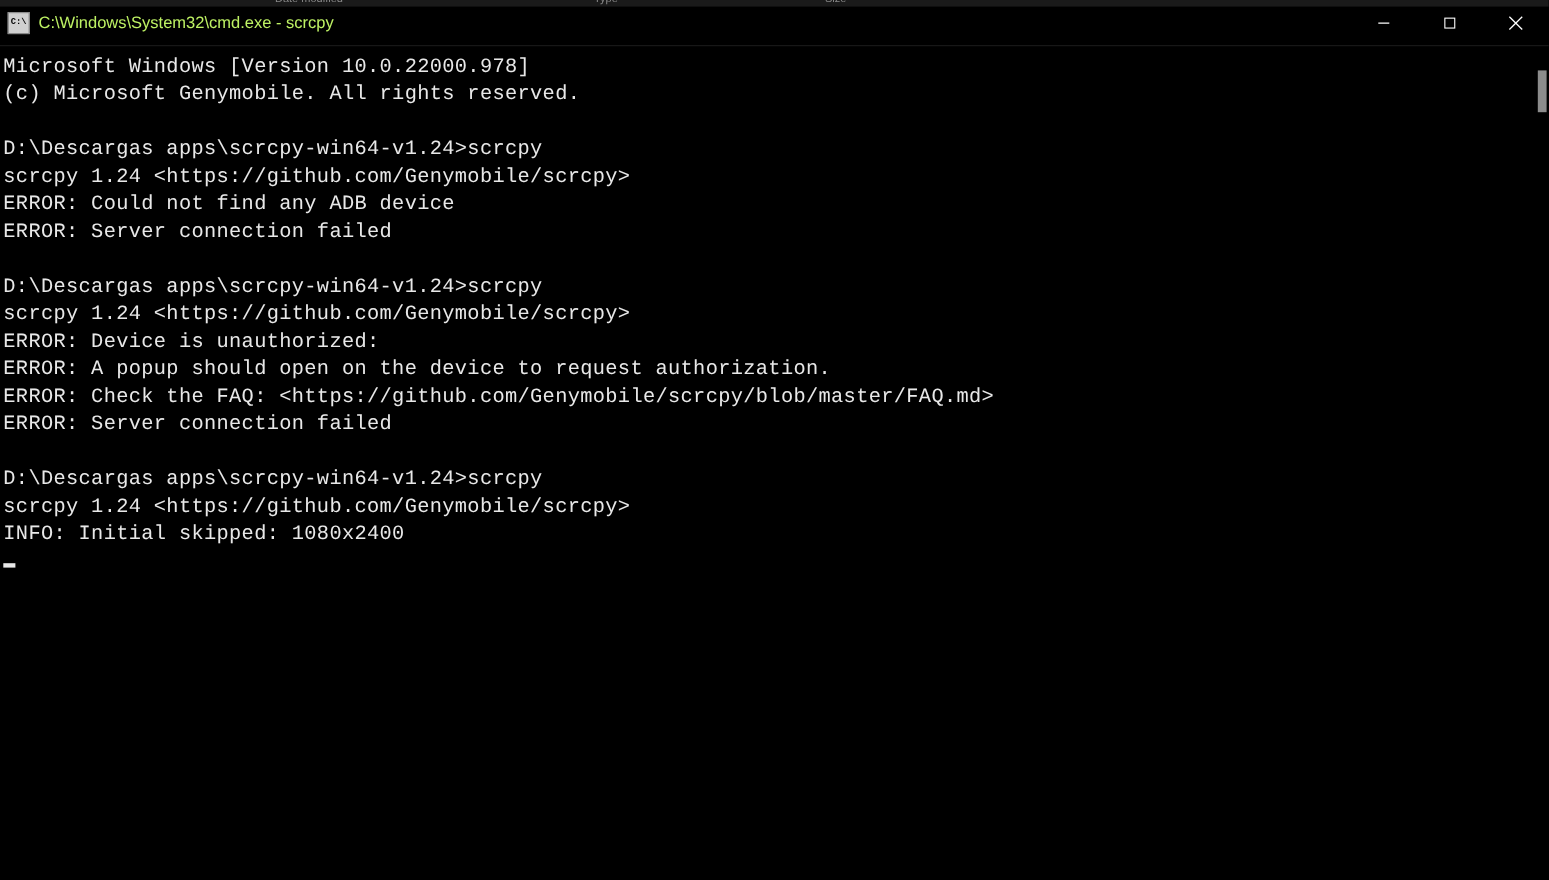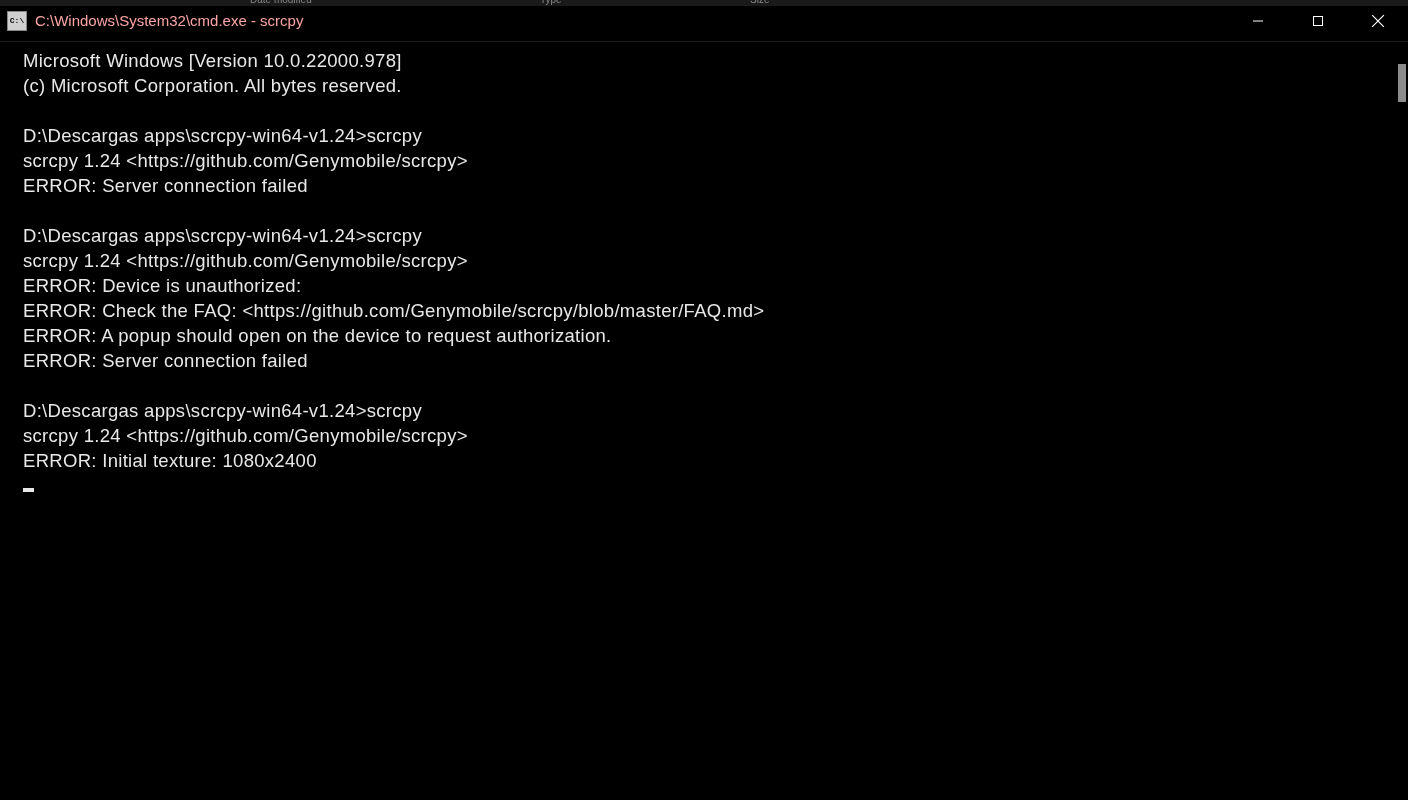--- a/index.html
+++ b/index.html
@@ -35,21 +35,21 @@
       background: #d0d0d0;
       display: flex;
       align-items: center;
       justify-content: center;
       font-size: 8px;
       font-weight: bold;
       color: #000;
       border: 1px solid #888;
     }
     .title-text {
-      color: #fca5a5;
+      color: #bef264;
       font-size: 15px;
       font-family: 'Segoe UI', sans-serif;
     }
     .window-controls {
       display: flex;
       height: 100%;
     }
     .window-btn {
       width: 60px;
       height: 100%;
@@ -62,25 +62,24 @@
     .window-btn svg {
       stroke: #ffffff;
       fill: none;
       stroke-width: 1;
     }
     .terminal-content {
       padding: 6px 0 0 3px;
       color: #e8e8e8;
       font-size: 18.5px;
       line-height: 25px;
-      font-family: Liberation Sans, sans-serif;
+      font-family: Liberation Mono, monospace;
       letter-spacing: 0.3px;
       height: calc(100% - 42px);
       position: relative;
-      margin-left: 20px;
     }
     .terminal-line {
       white-space: pre;
       height: 25px;
     }
     .terminal-blank {
       height: 25px;
     }
     .cursor {
       display: inline-block;
@@ -155,34 +154,35 @@
       <svg width="14" height="14" viewBox="0 0 12 12">
           <line x1="1" y1="1" x2="11" y2="11"></line>
           <line x1="11" y1="1" x2="1" y2="11"></line>
         </svg>
     </div>
   </div>
 </div>
 
 <div class="terminal-content">
   <div class="terminal-line">Microsoft Windows [Version 10.0.22000.978]</div>
-  <div class="terminal-line">(c) Microsoft Corporation. All bytes reserved.</div>
+  <div class="terminal-line">(c) Microsoft Genymobile. All rights reserved.</div>
   <div class="terminal-blank"></div>
   <div class="terminal-line">D:\Descargas apps\scrcpy-win64-v1.24&gt;scrcpy</div>
   <div class="terminal-line">scrcpy 1.24 &lt;https://github.com/Genymobile/scrcpy&gt;</div>
+  <div class="terminal-line">ERROR: Could not find any ADB device</div>
   <div class="terminal-line">ERROR: Server connection failed</div>
   <div class="terminal-blank"></div>
   <div class="terminal-line">D:\Descargas apps\scrcpy-win64-v1.24&gt;scrcpy</div>
   <div class="terminal-line">scrcpy 1.24 &lt;https://github.com/Genymobile/scrcpy&gt;</div>
   <div class="terminal-line">ERROR: Device is unauthorized:</div>
+  <div class="terminal-line">ERROR: A popup should open on the device to request authorization.</div>
   <div class="terminal-line">ERROR: Check the FAQ: &lt;https://github.com/Genymobile/scrcpy/blob/master/FAQ.md&gt;</div>
-  <div class="terminal-line">ERROR: A popup should open on the device to request authorization.</div>
   <div class="terminal-line">ERROR: Server connection failed</div>
   <div class="terminal-blank"></div>
   <div class="terminal-line">D:\Descargas apps\scrcpy-win64-v1.24&gt;scrcpy</div>
   <div class="terminal-line">scrcpy 1.24 &lt;https://github.com/Genymobile/scrcpy&gt;</div>
-  <div class="terminal-line">ERROR: Initial texture: 1080x2400</div>
+  <div class="terminal-line">INFO: Initial skipped: 1080x2400</div>
   <div class="terminal-line"><span class="cursor"></span></div>
 
   <div class="scrollbar-track">
     <div class="scrollbar-thumb"></div>
   </div>
 </div>
 
 </body></html>

